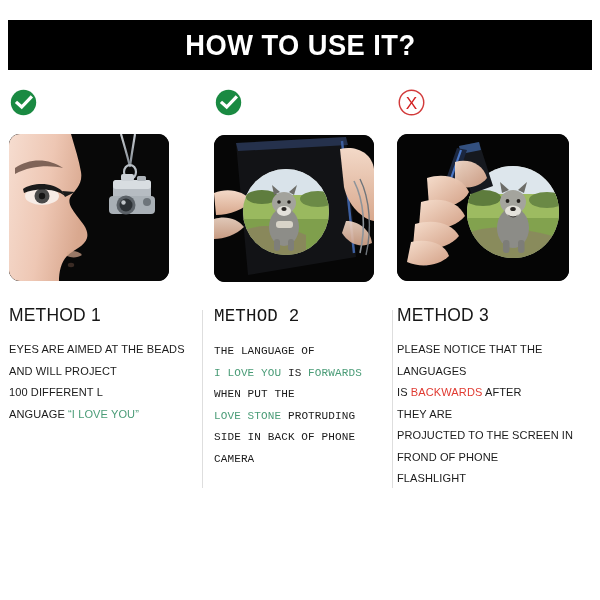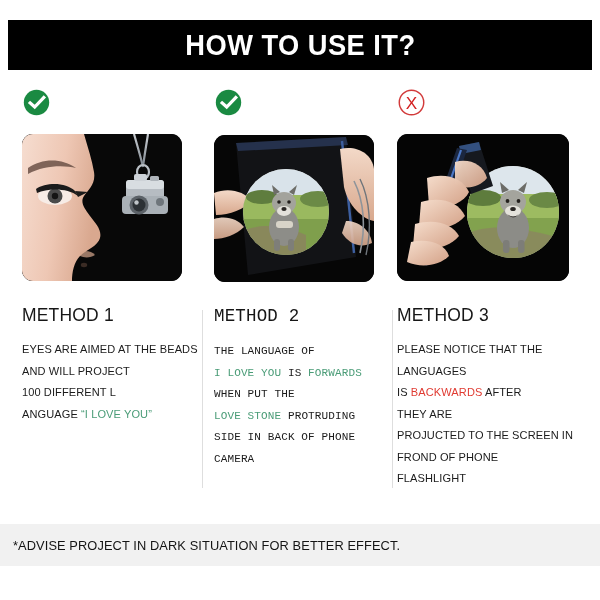--- a/index.html
+++ b/index.html
@@ -49,21 +49,21 @@
     position: absolute;
     left: 0;
     top: 88px;
     width: 600px;
     height: 410px;
     display: flex;
   }
   .column {
     position: relative;
     width: 193px;
-    padding-left: 22px;
+    padding-left: 9px;
     box-sizing: border-box;
   }
   .column.c2 { width: 190px; padding-left: 21px; font-family: Liberation Mono, monospace; }
   .column.c3 { width: 217px; padding-left: 14px; }
 
   
   .status-icon {
     width: 29px;
     height: 29px;
     margin-bottom: 13px;
@@ -355,17 +355,14 @@
           <div class="line"><span>PROJUCTED TO THE SCREEN IN</span></div>
           <div class="line"><span>FROND OF PHONE</span></div>
           <div class="line"><span>FLASHLIGHT</span></div>
         </div>
     </div>
   </div>
 
   <div class="divider d1"></div>
   <div class="divider d2"></div>
 
-  <div class="footer-band">
-    <div class="footer-text">*ADVISE PROJECT IN DARK SITUATION FOR BETTER EFFECT.</div>
-  </div>
 
 </div>
 
 </body></html>

